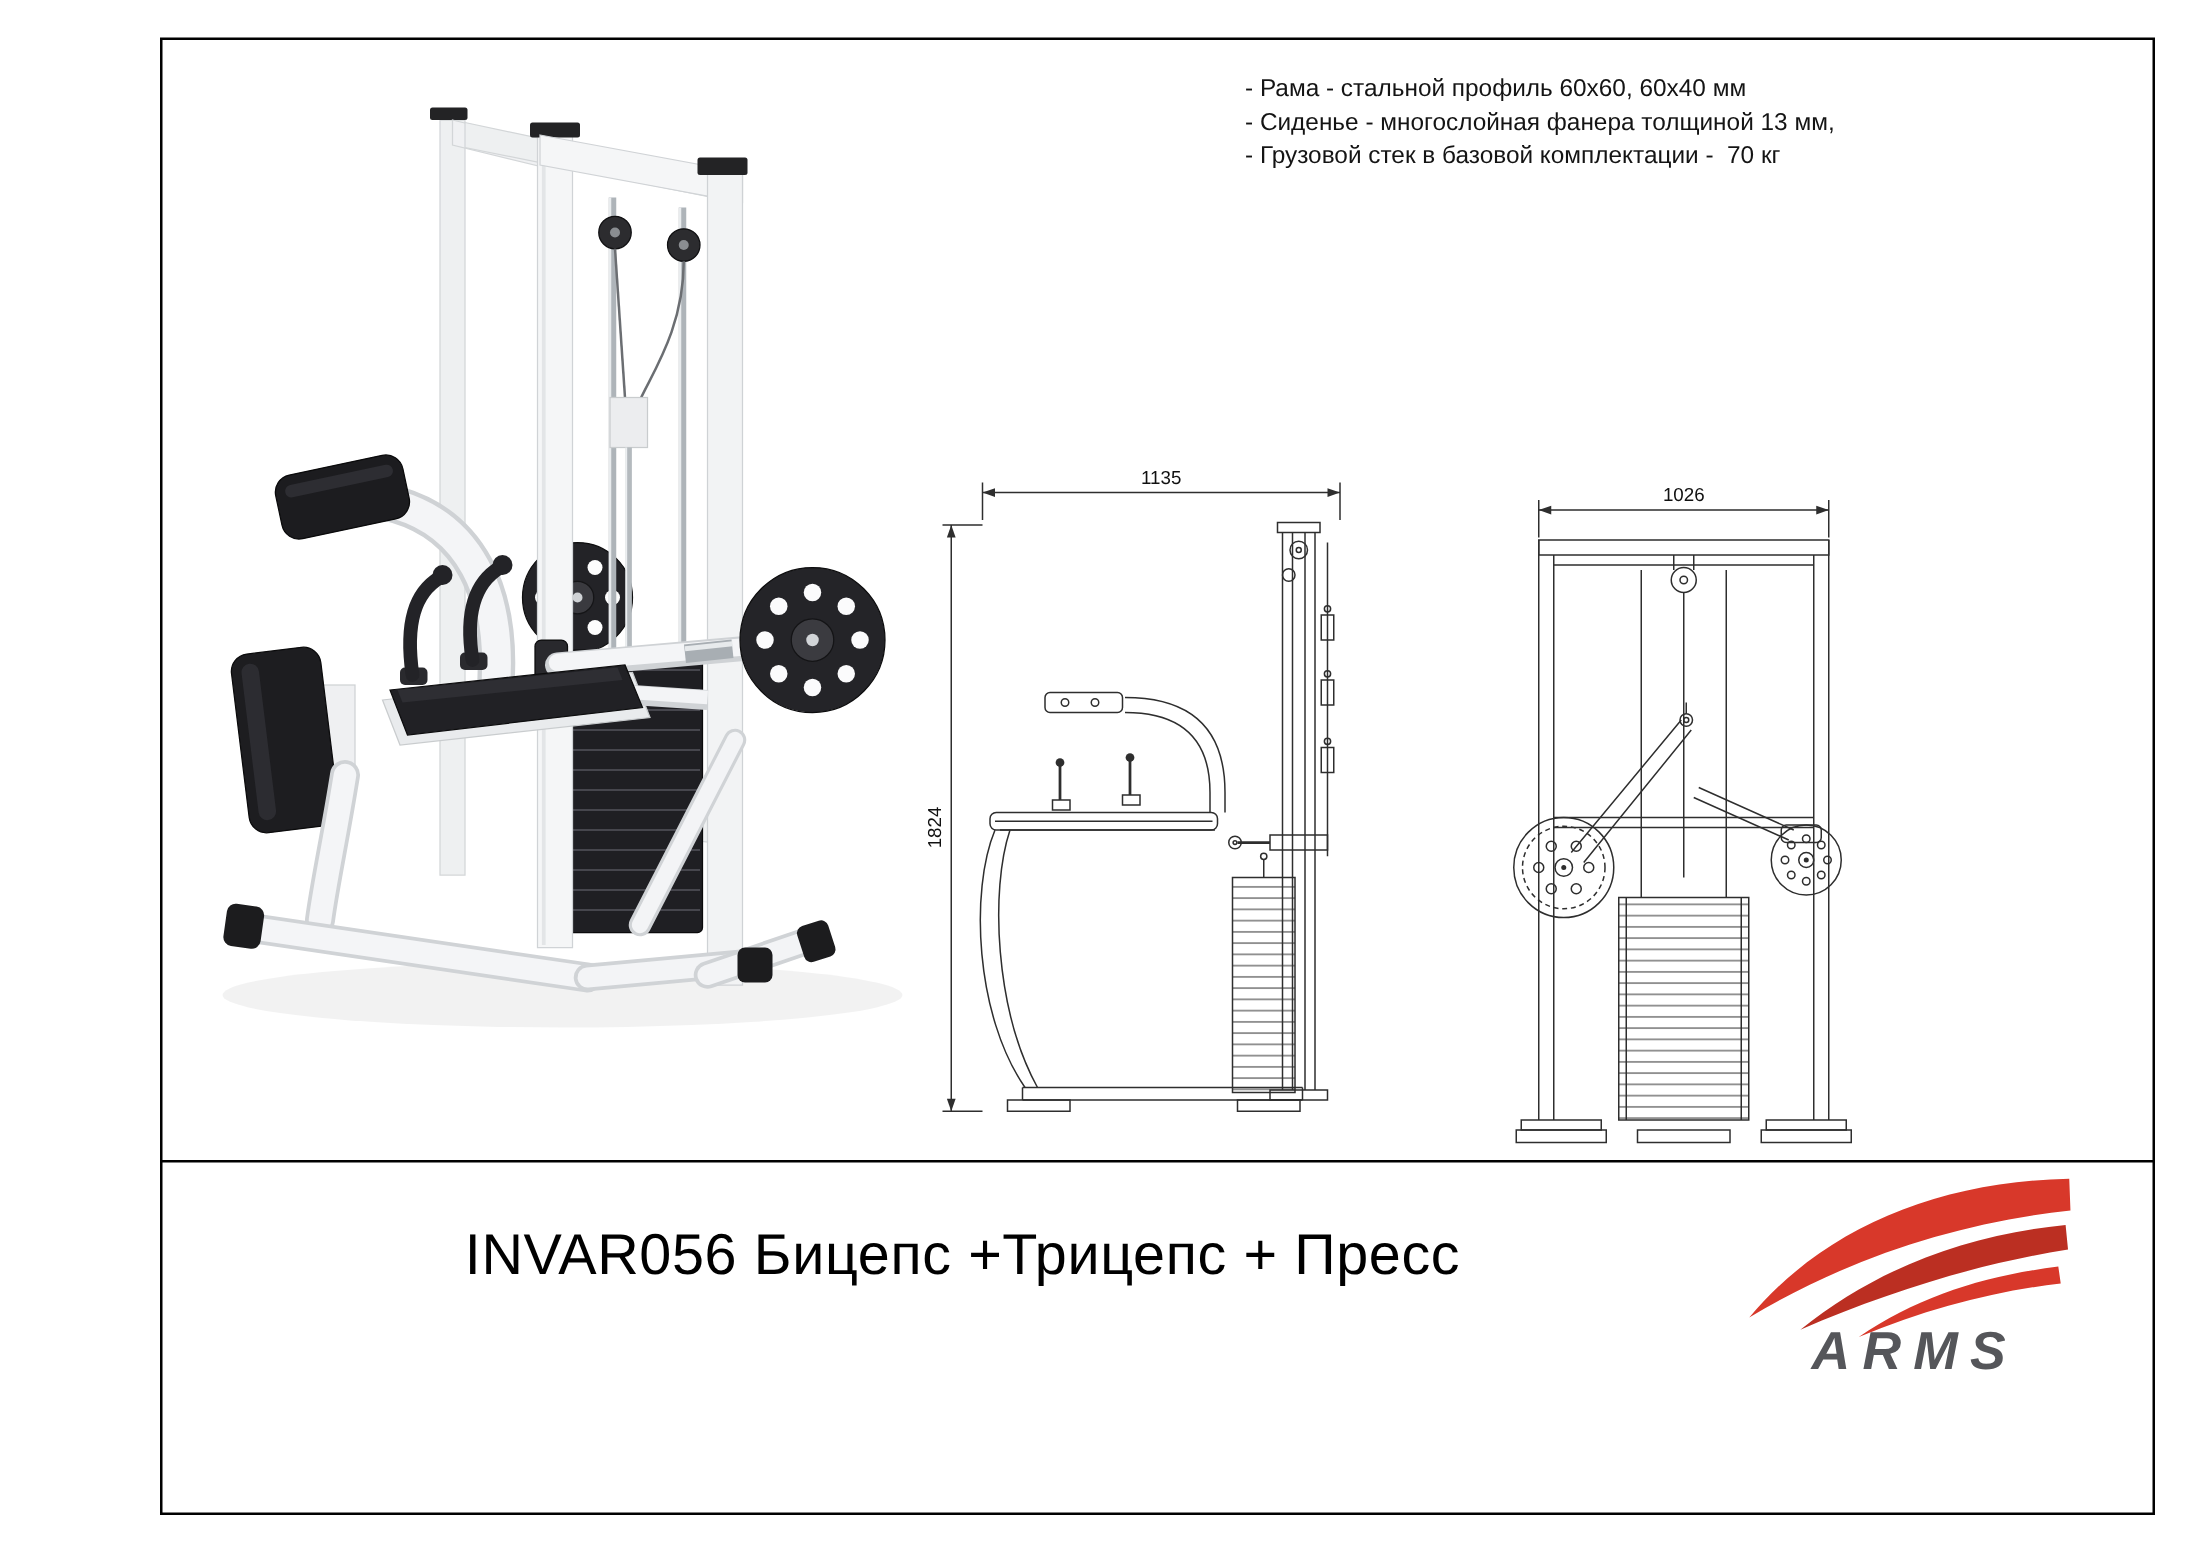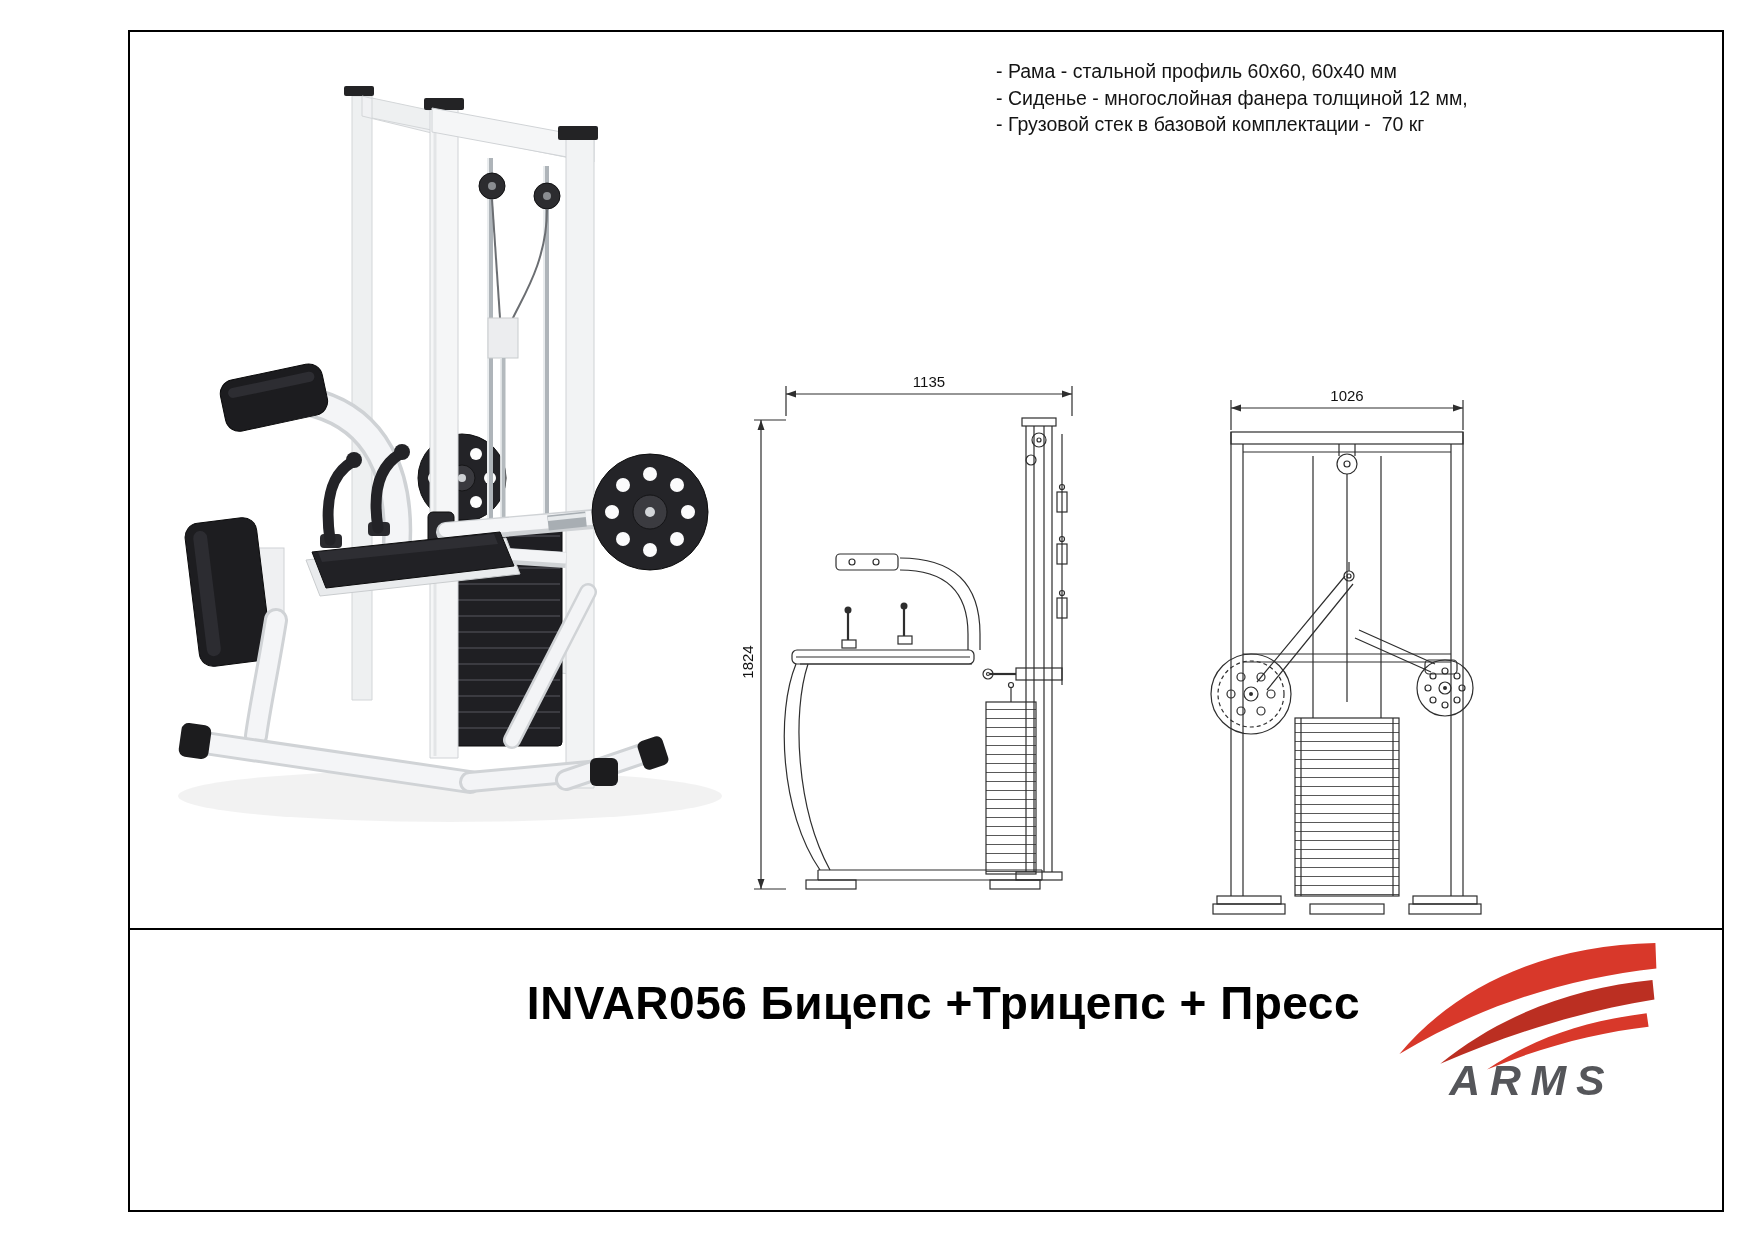--- a/index.html
+++ b/index.html
@@ -6,37 +6,37 @@
   body{width:1754px;height:1240px;position:relative;overflow:hidden;
        font-family:"Liberation Sans", sans-serif;color:#111;}
   .abs{position:absolute;}
   .sheet-frame{left:128px;top:30px;width:1592px;height:1178px;border:2px solid #000;background:#fff;}
   .footer-divider{left:128px;top:928px;width:1596px;height:2px;background:#000;}
   .spec-list{left:948px;top:58px;width:600px;font-size:19.5px;line-height:26.5px;color:#141414;margin-left:48px;}
   .spec-line{white-space:pre-wrap;}
   .render-box{left:150px;top:82px;width:580px;height:800px;}
   .side-view-box{left:740px;top:372px;width:370px;height:550px;}
   .front-view-box{left:1195px;top:386px;width:300px;height:550px;}
-  .product-title{left:180px;top:976px;width:1180px;text-align:right;
-       font-size:46px;font-weight:700;color:#000;letter-spacing:0.5px;}
+  .product-title{left:180px;top:976px;width:1180px;text-align:center;
+       font-size:46px;font-weight:400;color:#000;letter-spacing:0.5px;}
   .logo-box{left:1378px;top:933px;width:292px;height:172px;}
   svg{display:block;}
   .tl{stroke:#2e2e2e;stroke-width:1.2;fill:none;}
   .tl2{stroke:#2e2e2e;stroke-width:2.2;fill:none;}
   .dim-text{font-size:15px;fill:#111;font-family:"Liberation Sans",sans-serif;}
 </style>
 </head>
 <body>
 
 <div class="abs sheet-frame"></div>
 <div class="abs footer-divider"></div>
 
 <div class="abs spec-list">
   <div class="spec-line">- Рама - стальной профиль 60х60, 60х40 мм</div>
-  <div class="spec-line">- Сиденье - многослойная фанера толщиной 12 мм,</div>
+  <div class="spec-line">- Сиденье - многослойная фанера толщиной 13 мм,</div>
   <div class="spec-line">- Грузовой стек в базовой комплектации -  70 кг</div>
 </div>
 
 <div class="abs render-box">
 <svg width="580" height="800" viewBox="0 0 580 800">
   <ellipse cx="300" cy="714" rx="272" ry="26" fill="#000" opacity="0.05"></ellipse>
 
   <g>
     <polygon points="202,14 222,14 222,618 202,618" fill="#eef0f1" stroke="#d3d6d8"></polygon>
     <rect x="194" y="4" width="30" height="10" rx="2" fill="#232325"></rect>

